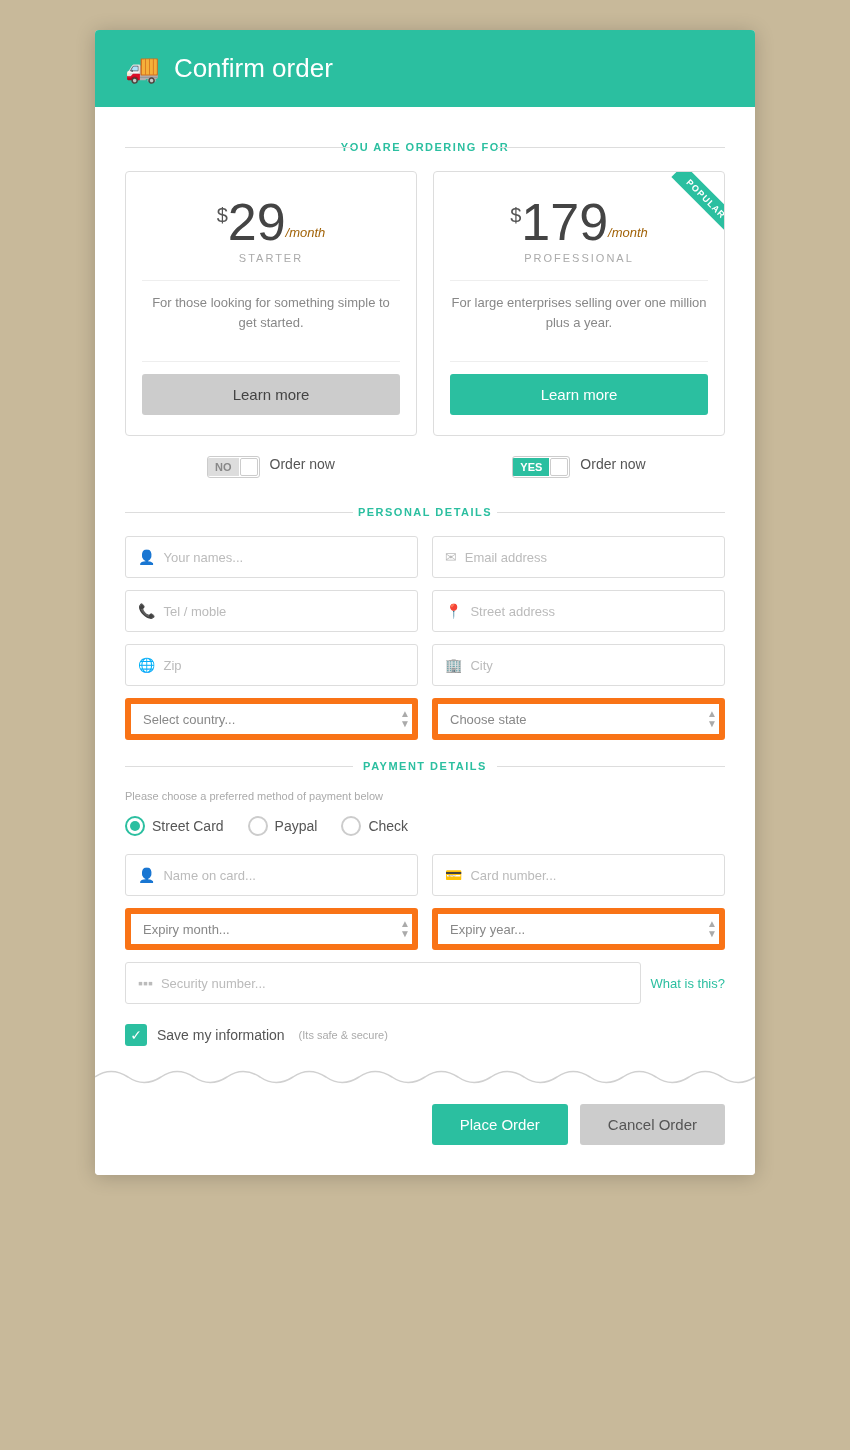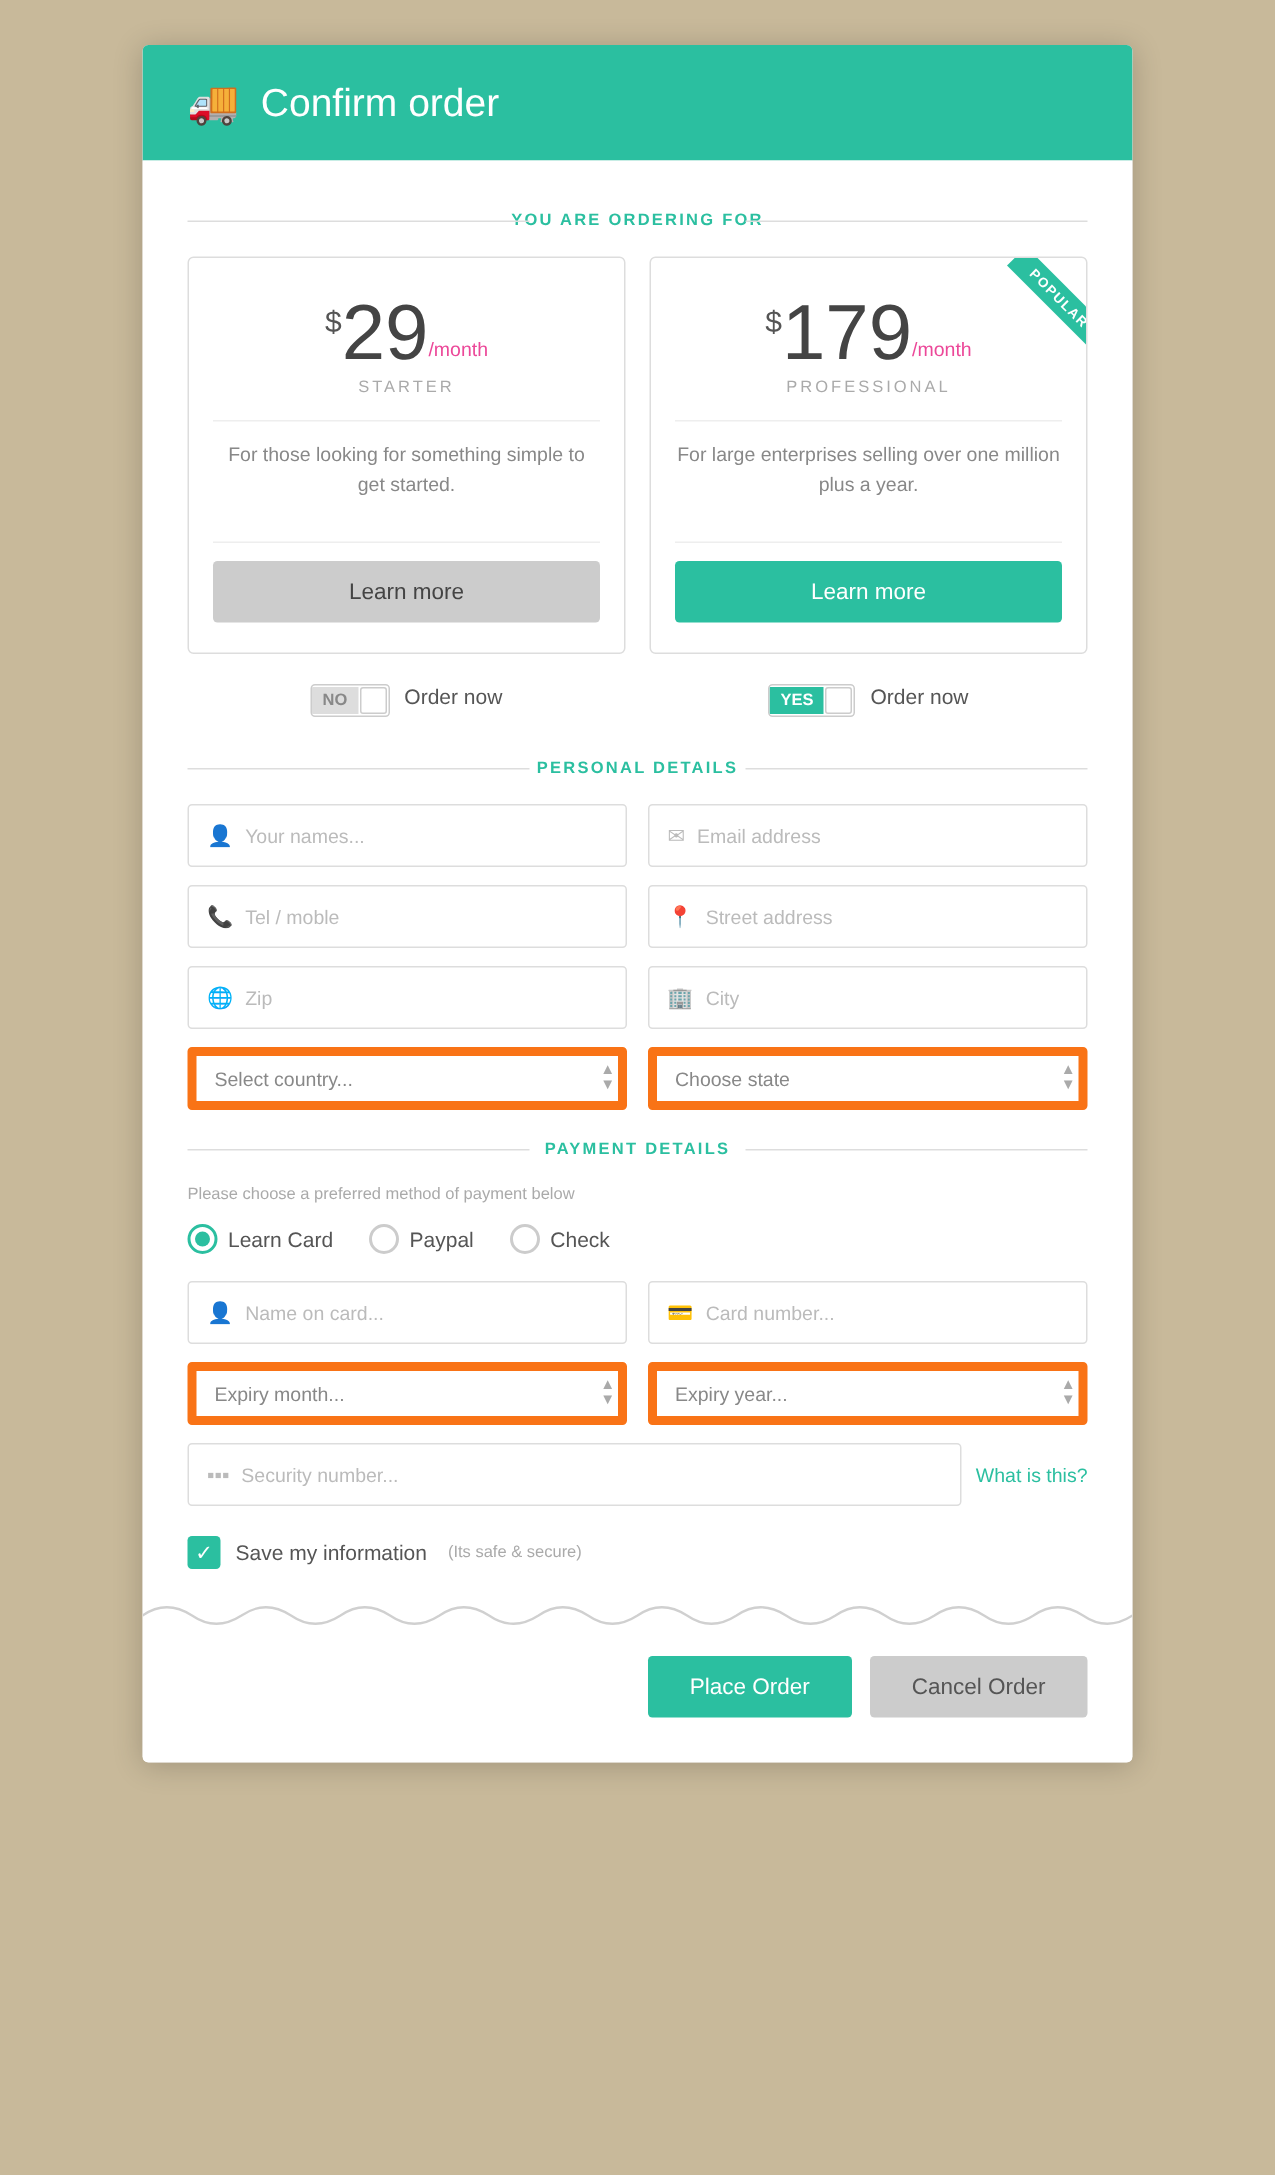--- a/index.html
+++ b/index.html
@@ -87,23 +87,24 @@
       font-weight: 400;
     }
     .plan-price-amount {
       font-size: 52px;
       color: #444;
       font-weight: 300;
       line-height: 1;
     }
     .plan-price-period {
       font-size: 13px;
-      color: #ec4899;
+      color: #a16207;
       align-self: flex-end;
       margin-bottom: 8px;
+      font-style: italic;
     }
     .plan-name {
       font-size: 11px;
       letter-spacing: 2px;
       color: #aaa;
       margin-bottom: 16px;
     }
     .plan-divider {
       border: none;
       border-top: 1px solid #eee;
@@ -493,21 +494,21 @@
     <div class="section-sep"></div>
     <div class="section-label">PAYMENT DETAILS</div>
 
     <div class="payment-method-hint">Please choose a preferred method of payment below</div>
 
     <div class="radio-group">
       <label class="radio-option">
         <div class="radio-circle active">
           <div class="radio-dot"></div>
         </div>
-        <span>Learn Card</span>
+        <span>Street Card</span>
       </label>
       <label class="radio-option">
         <div class="radio-circle"></div>
         <span>Paypal</span>
       </label>
       <label class="radio-option">
         <div class="radio-circle"></div>
         <span>Check</span>
       </label>
     </div>

